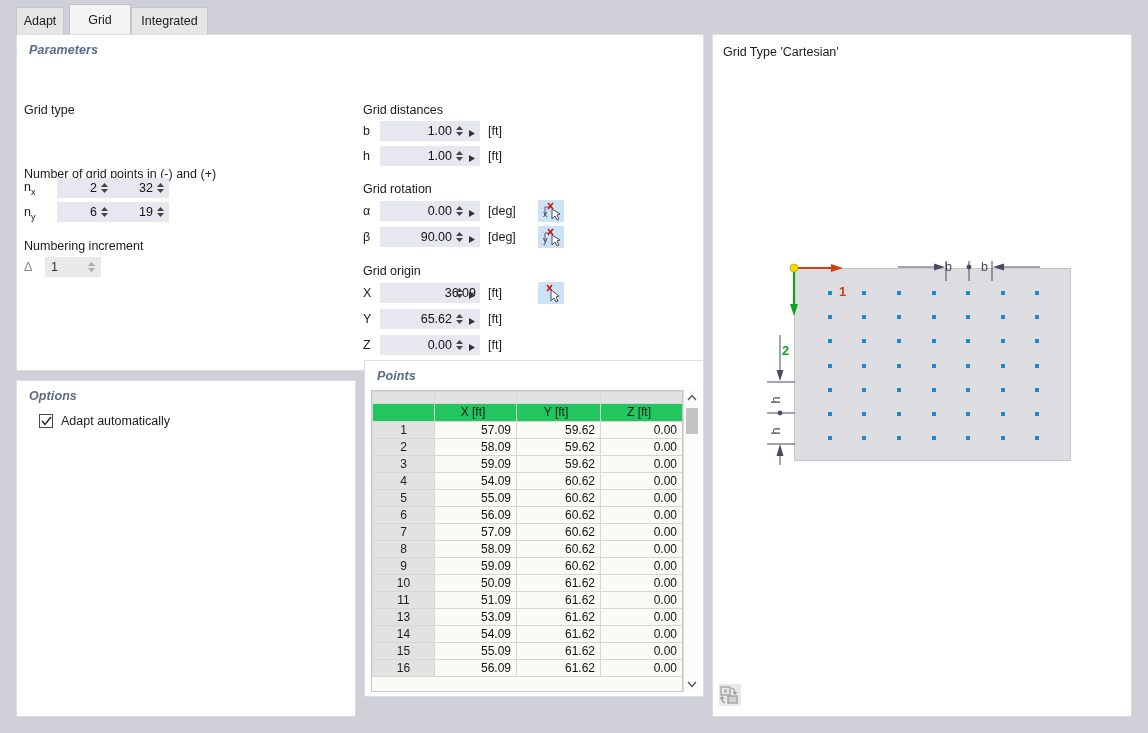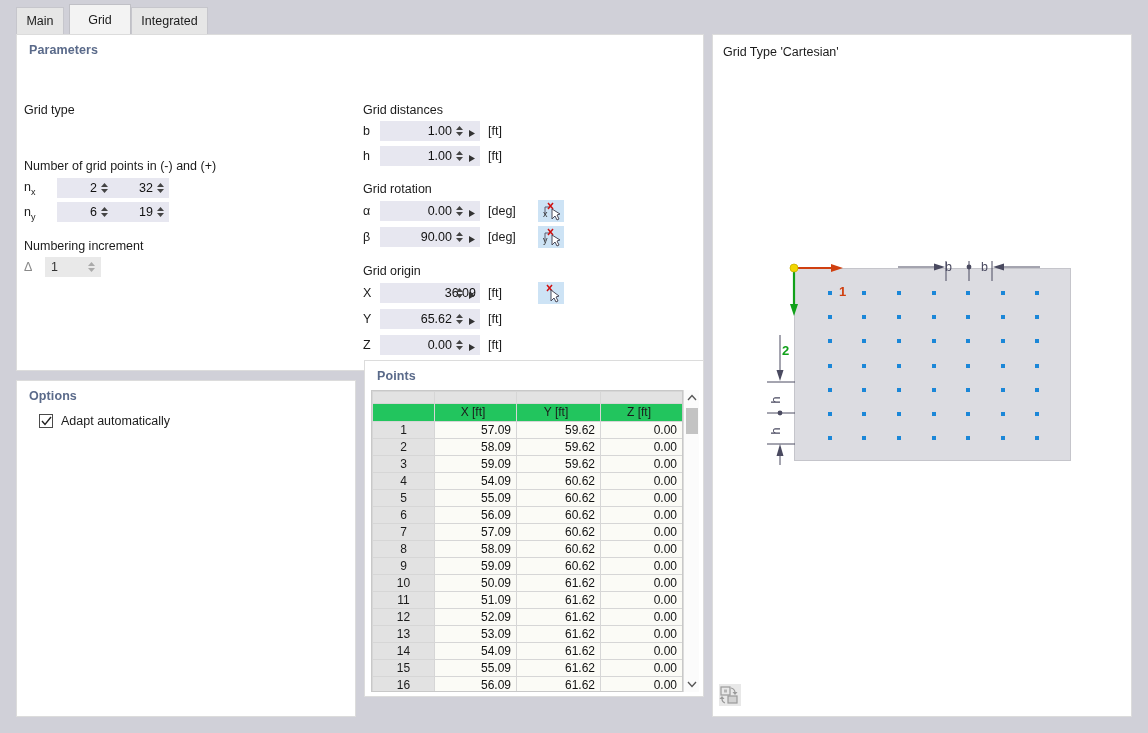--- a/index.html
+++ b/index.html
@@ -41,20 +41,21 @@
   .panel {
     position: absolute;
     background: #ffffff;
     border: 1px solid #dcdcdc;
     box-sizing: border-box;
   }
   .panel-title {
     position: absolute; left: 12px; top: 8px;
     font-size: 12.5px; font-weight: bold; color: #5a6a8a;
     letter-spacing: 0.1px;
+    font-style: italic;
   }
 
   .grp-label {
     position: absolute; font-size: 12.5px; color: #1b1b1b; white-space: nowrap;
   }
   .fld-label {
     position: absolute; font-size: 12.5px; color: #1b1b1b; white-space: nowrap;
   }
   .unit {
     position: absolute; font-size: 12.5px; color: #1b1b1b; white-space: nowrap;
@@ -178,37 +179,37 @@
     cursor: pointer;
   }
 </style>
 </head>
 <body>
 
 <div id="root">
 
   <div class="tabstrip">
     <div class="tab" style="left:16px; width:48px;">
-      <span>Main</span>
+      <span>Adapt</span>
     </div>
     <div class="tab selected" style="left:69px; width:62px;">
       <span>Grid</span>
     </div>
     <div class="tab" style="left:131px; width:77px;">
       <span>Integrated</span>
     </div>
   </div>
 
   <div class="panel" style="left:16px; top:34px; width:688px; height:337px;">
 
     <div class="panel-title">Parameters</div>
 
     <div class="grp-label" style="left:7px; top:68px;">Grid type</div>
 
-    <div class="grp-label" style="left:7px; top:124px;">Number of grid points in (-) and (+)</div>
+    <div class="grp-label" style="left:7px; top:132px;">Number of grid points in (-) and (+)</div>
 
     <div class="fld-label" style="left:7px; top:145px;">
       <span>n</span><span class="sub">x</span>
     </div>
     <div class="spin" style="left:40px; top:143px; width:56px; height:20px;">
       <span class="val" style="padding-right:16px;">2</span>
       <span class="arrows" style="right:4px;">
         <svg width="9" height="14" viewBox="0 0 9 14">
             <path d="M4.5 2 L8 6 L1 6 Z" fill="#444"></path>
             <path d="M4.5 12 L1 8 L8 8 Z" fill="#444"></path>
@@ -499,26 +500,20 @@
             </tr>
             <tr>
               <td class="idx">10</td>
               <td class="num">50.09</td>
               <td class="num">61.62</td>
               <td class="num">0.00</td>
             </tr>
             <tr>
               <td class="idx">11</td>
               <td class="num">51.09</td>
-              <td class="num">61.62</td>
-              <td class="num">0.00</td>
-            </tr>
-            <tr>
-              <td class="idx">12</td>
-              <td class="num">52.09</td>
               <td class="num">61.62</td>
               <td class="num">0.00</td>
             </tr>
             <tr>
               <td class="idx">13</td>
               <td class="num">53.09</td>
               <td class="num">61.62</td>
               <td class="num">0.00</td>
             </tr>
             <tr>

